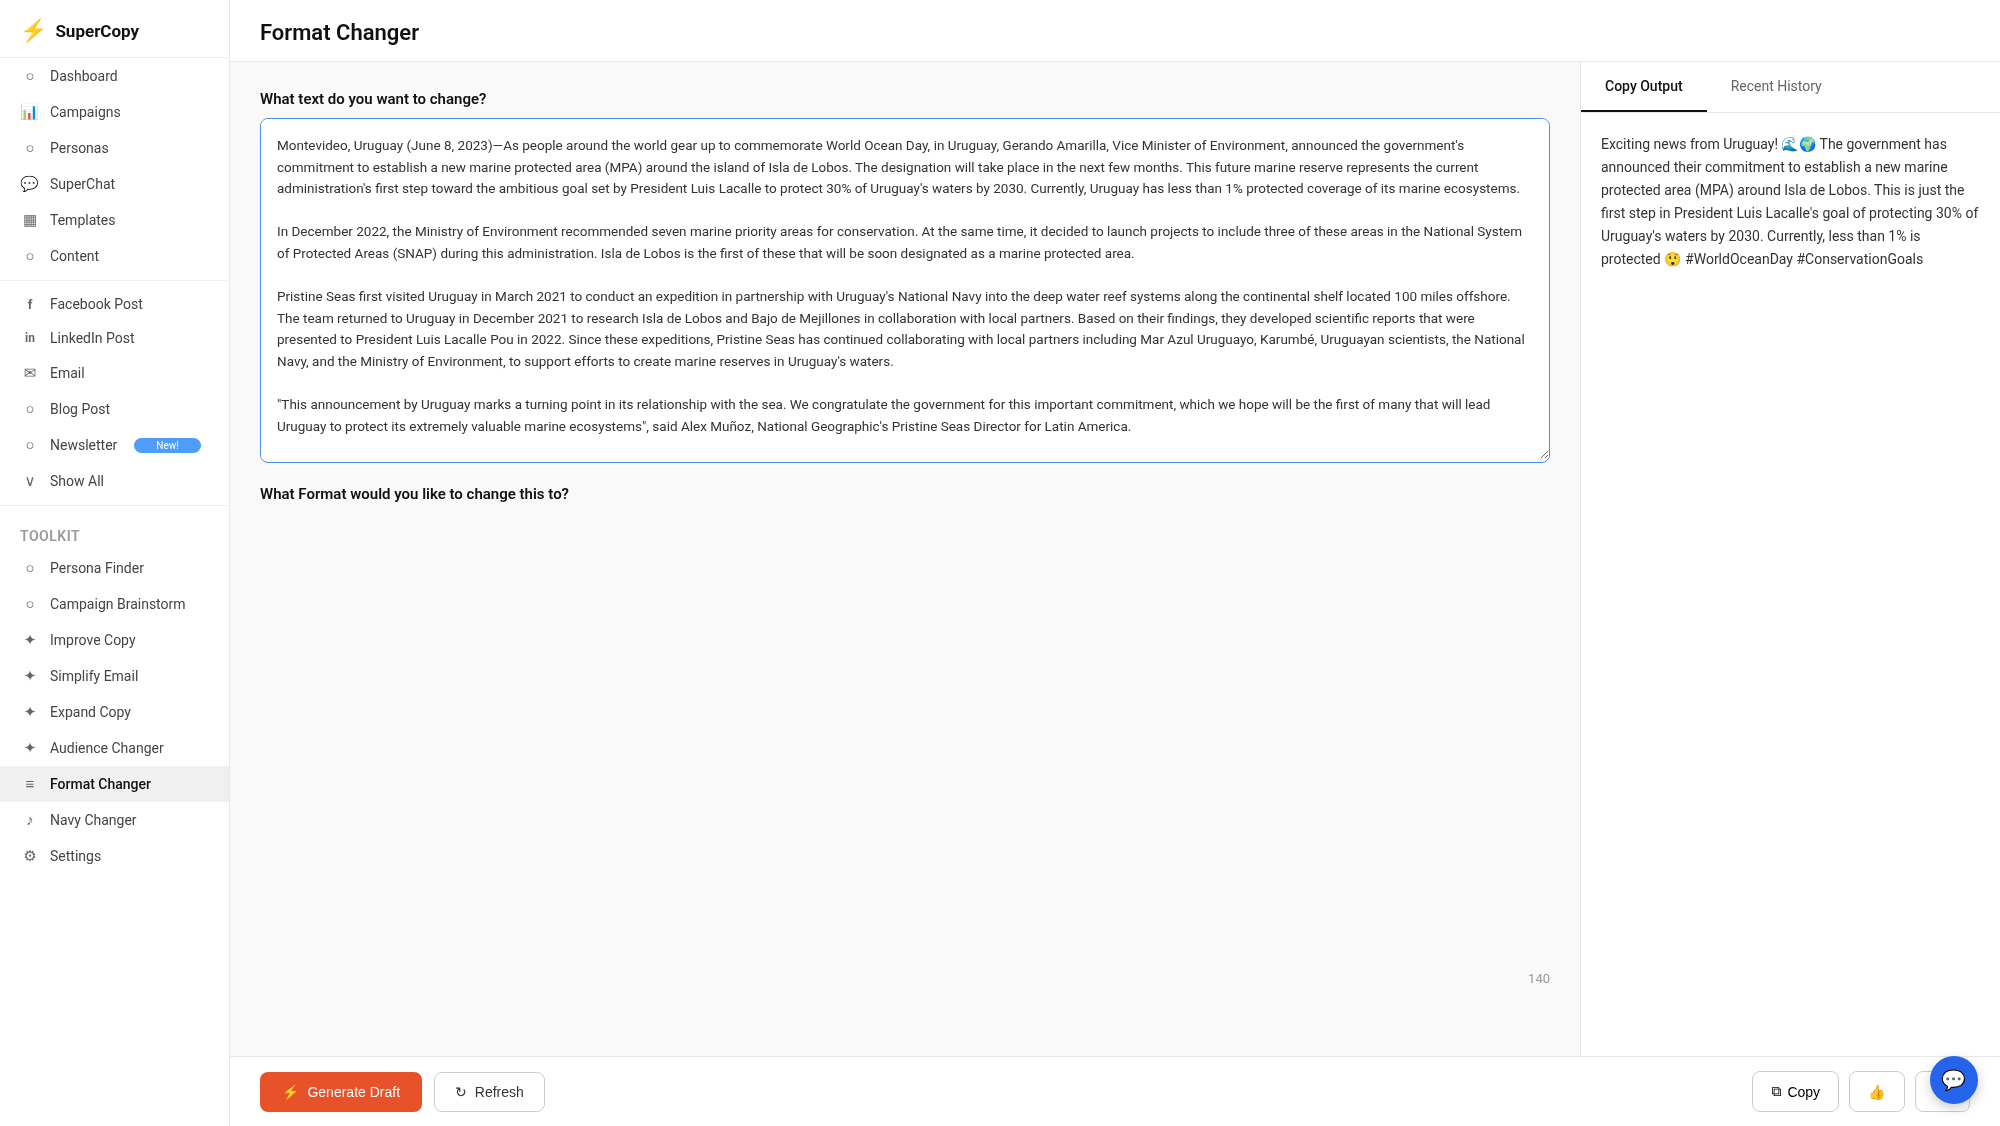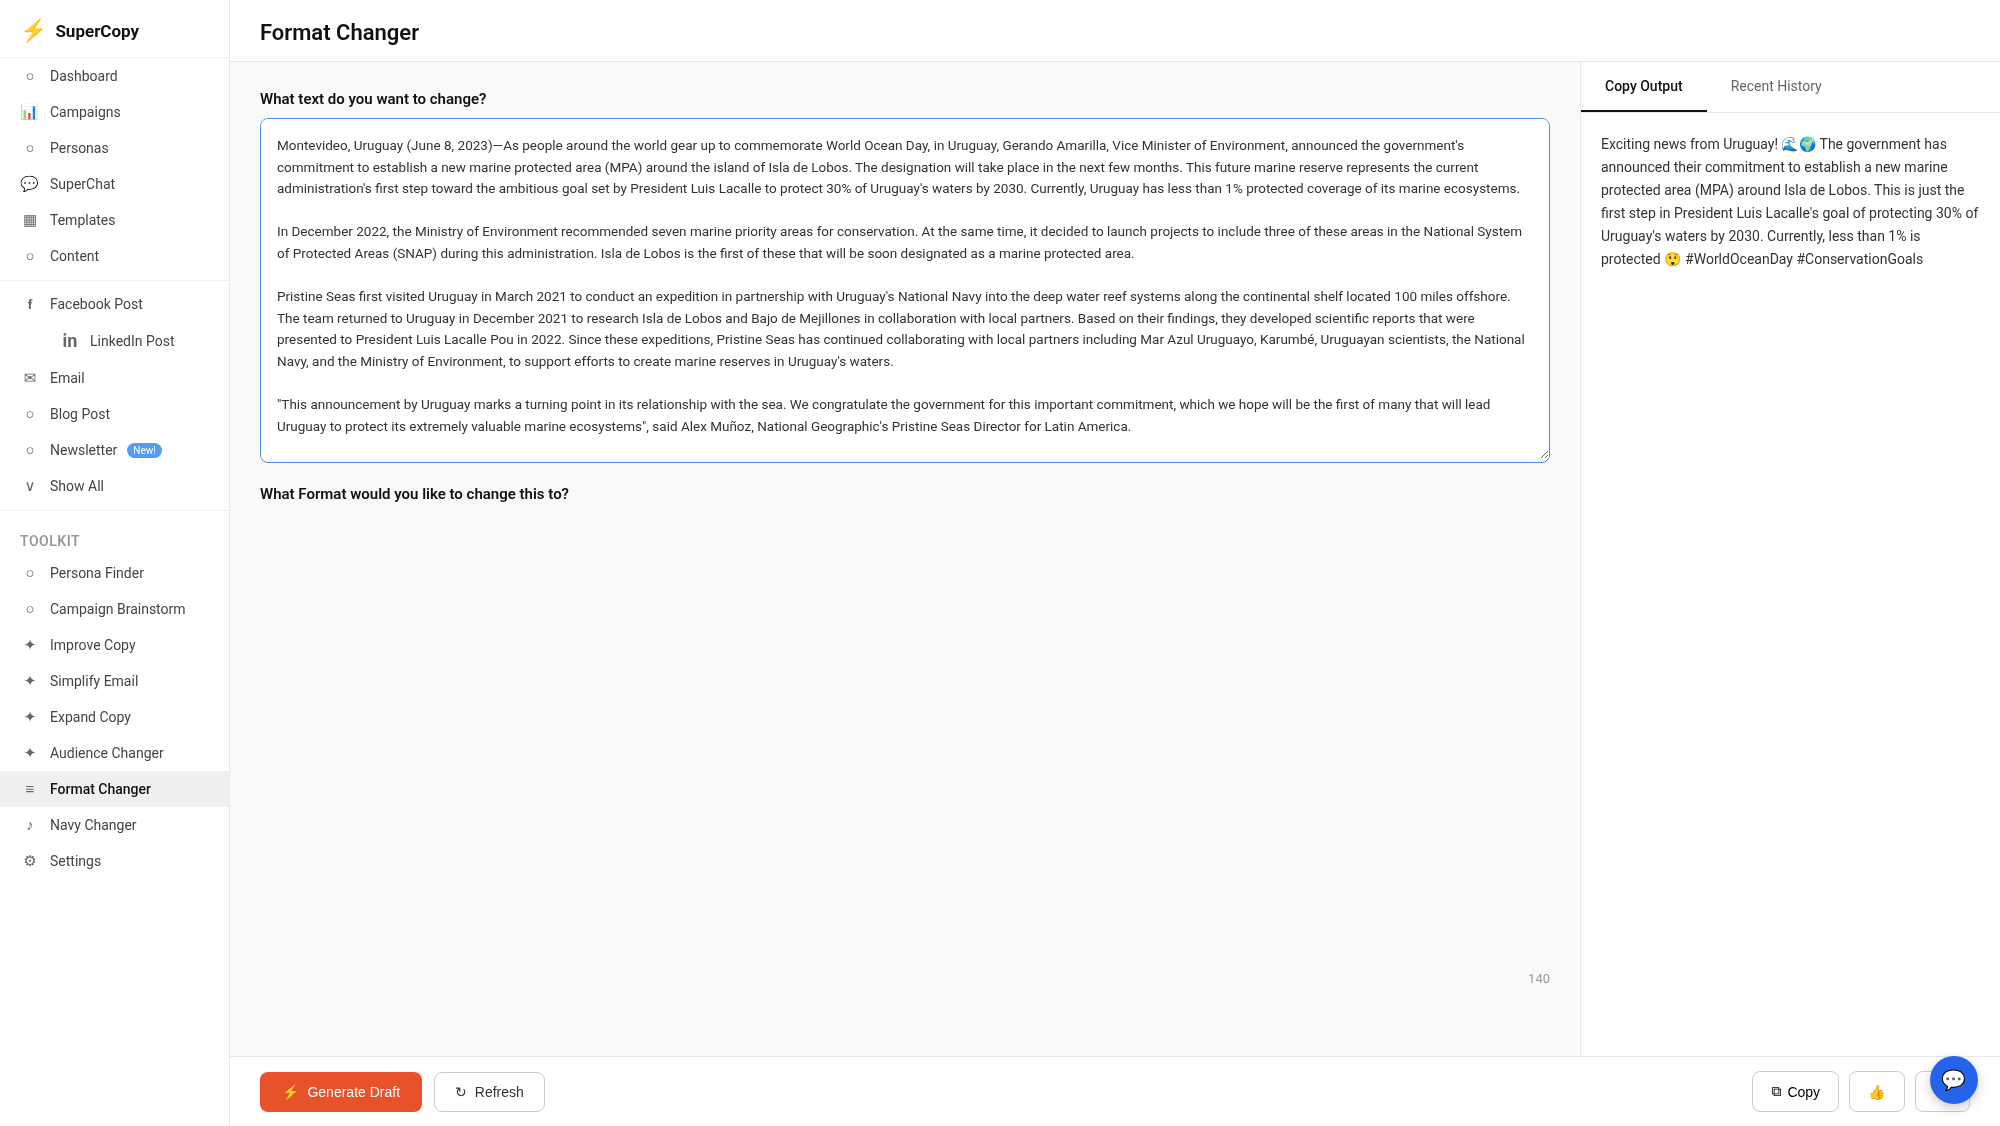--- a/index.html
+++ b/index.html
@@ -57,23 +57,23 @@
     .sidebar-item .item-icon {
       font-size: 15px;
       width: 20px;
       text-align: center;
       color: #666;
     }
     .sidebar-item .badge {
       background: #4f9cf9;
       color: #fff;
       font-size: 10px;
-      padding: 2px 6px;
+      padding: 2px 22px;
       border-radius: 10px;
-      margin-left: 0;
+      margin-left: 7px;
     }
     .sidebar-divider {
       height: 1px;
       background: #f0f0f0;
       margin: 6px 0;
     }
 
     
     .main {
       flex: 1;
@@ -297,21 +297,21 @@
   </div>
 
   <div class="sidebar-divider"></div>
 
   <div>
     <div class="sidebar-item">
       <span class="item-icon" style="font-weight:700;font-size:13px;">f</span>
       <span>Facebook Post</span>
     </div>
     <div class="sidebar-item">
-      <span class="item-icon" style="font-weight:700;font-size:18px;margin-left:40px;">in</span>
+      <span class="item-icon" style="font-weight:700;font-size:12px;">in</span>
       <span>LinkedIn Post</span>
     </div>
     <div class="sidebar-item">
       <span class="item-icon">✉</span>
       <span>Email</span>
     </div>
     <div class="sidebar-item">
       <span class="item-icon">○</span>
       <span>Blog Post</span>
     </div>

